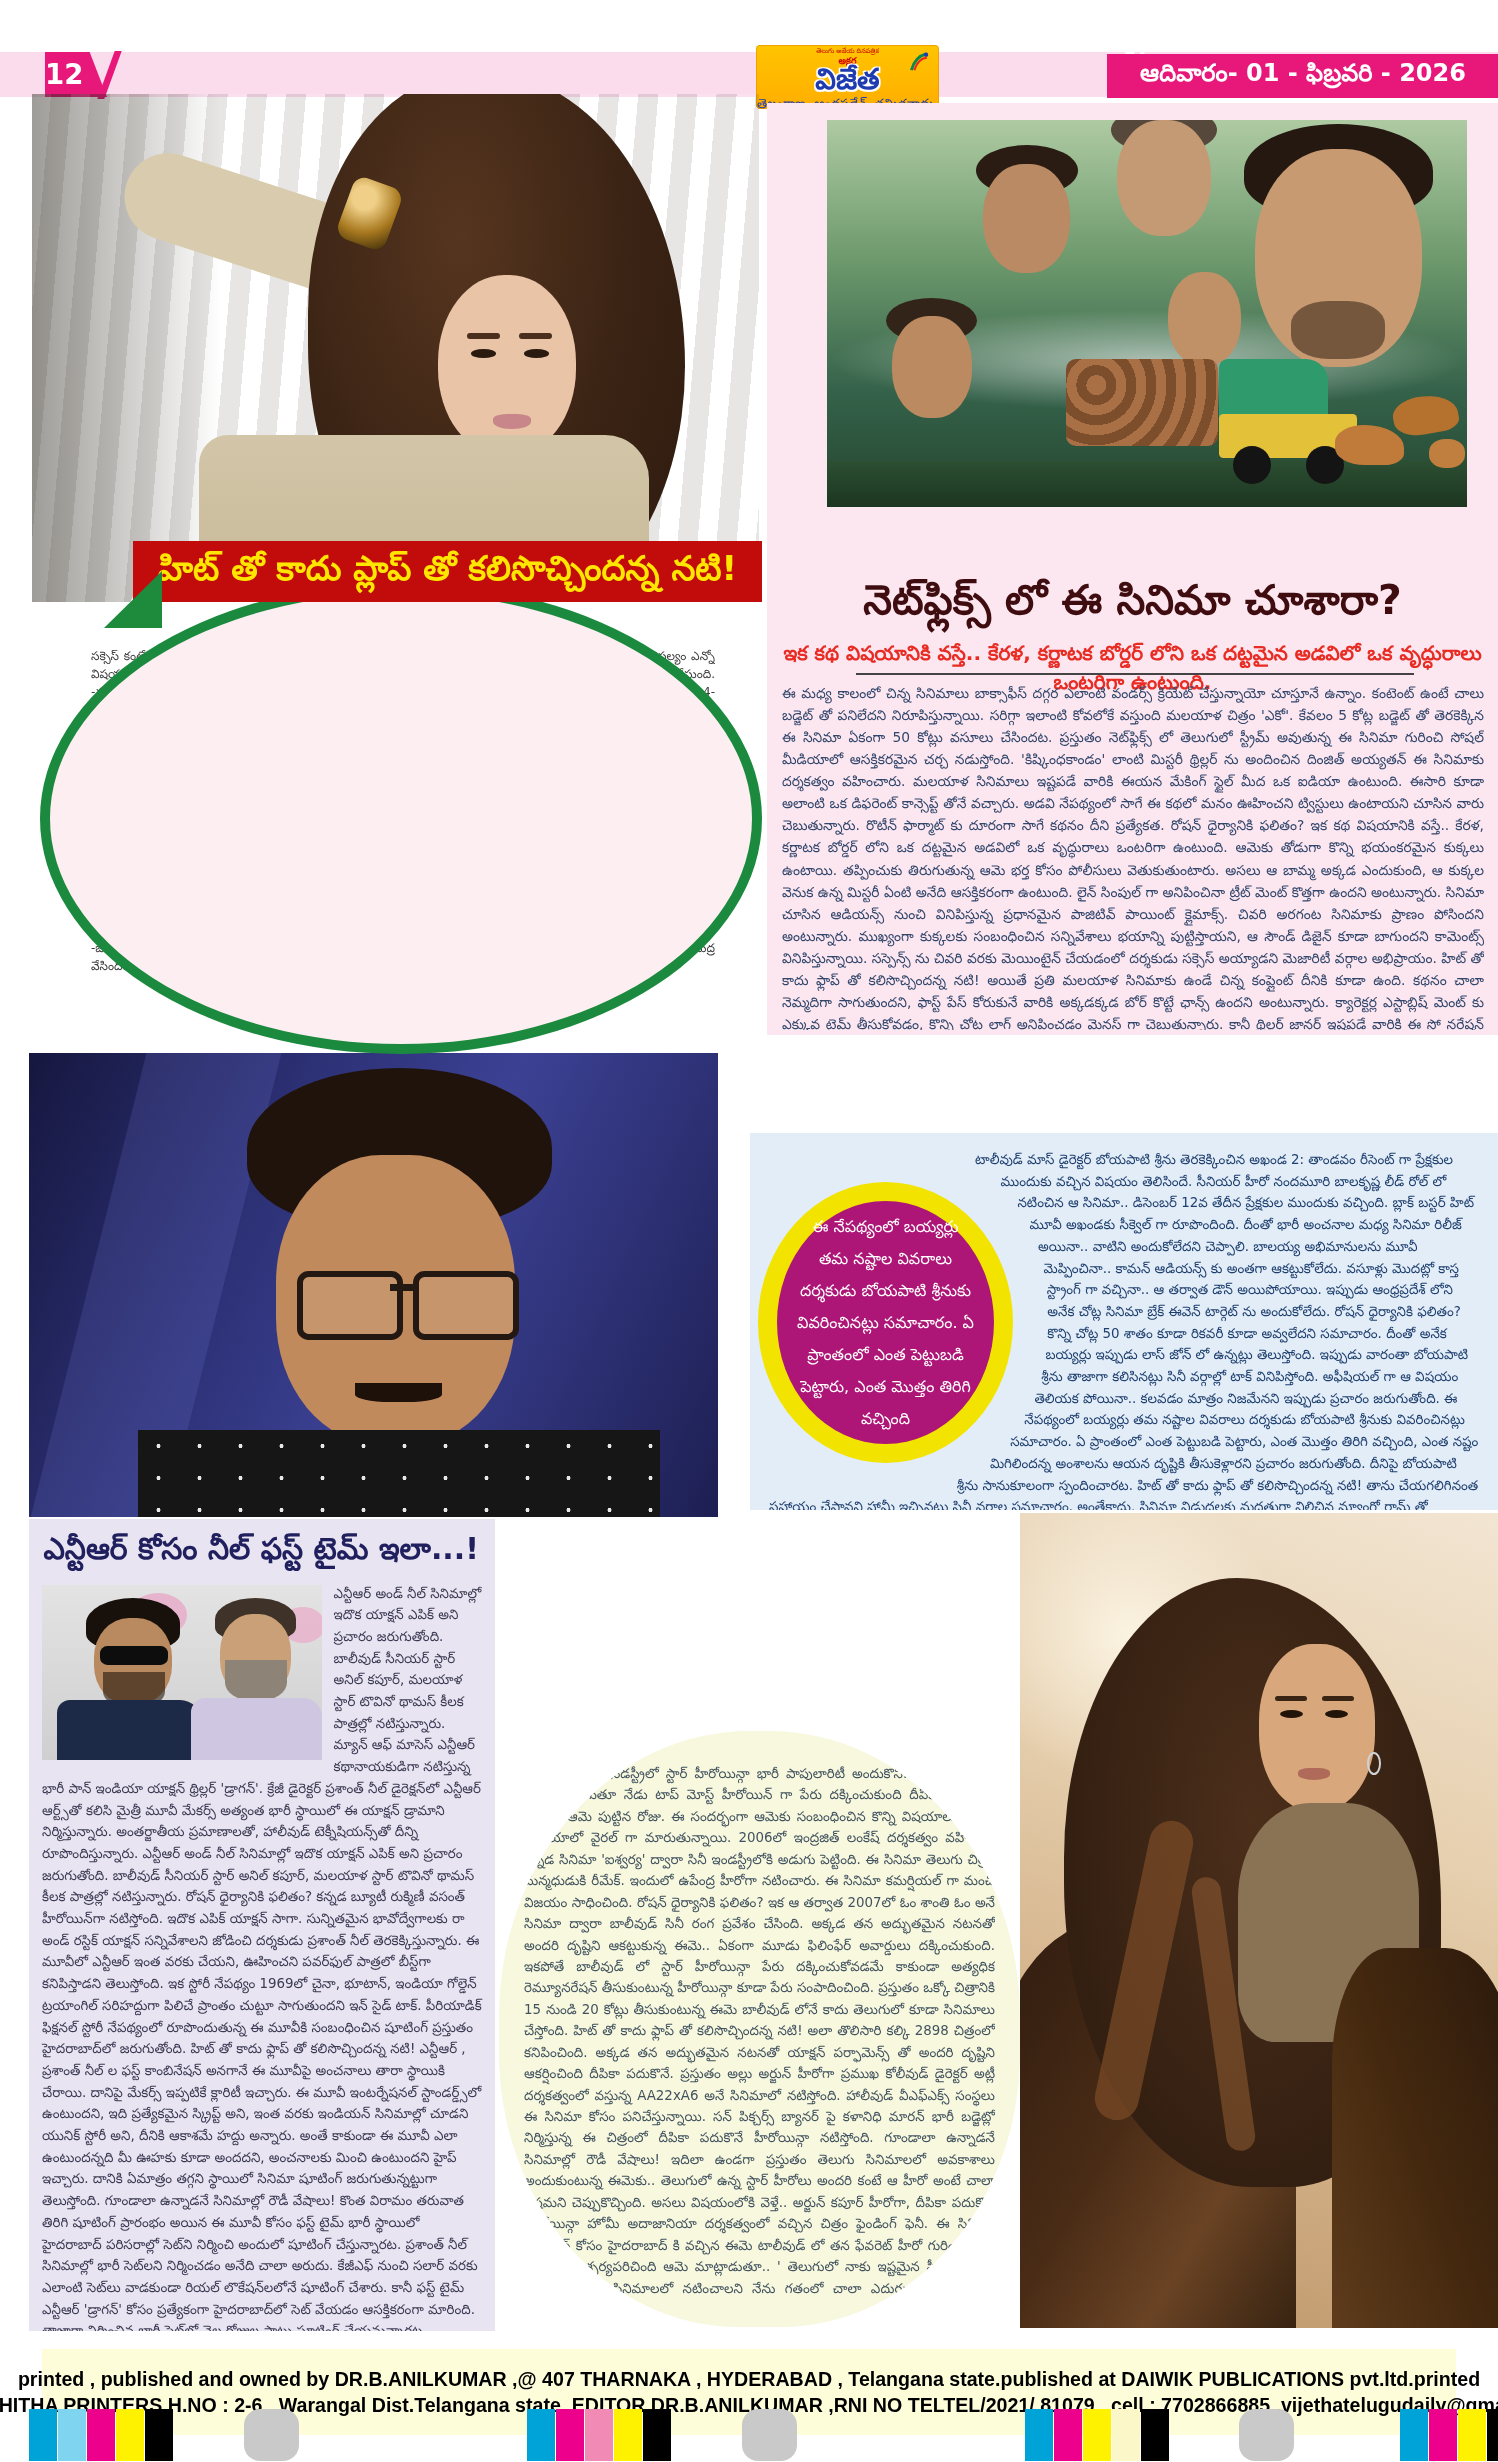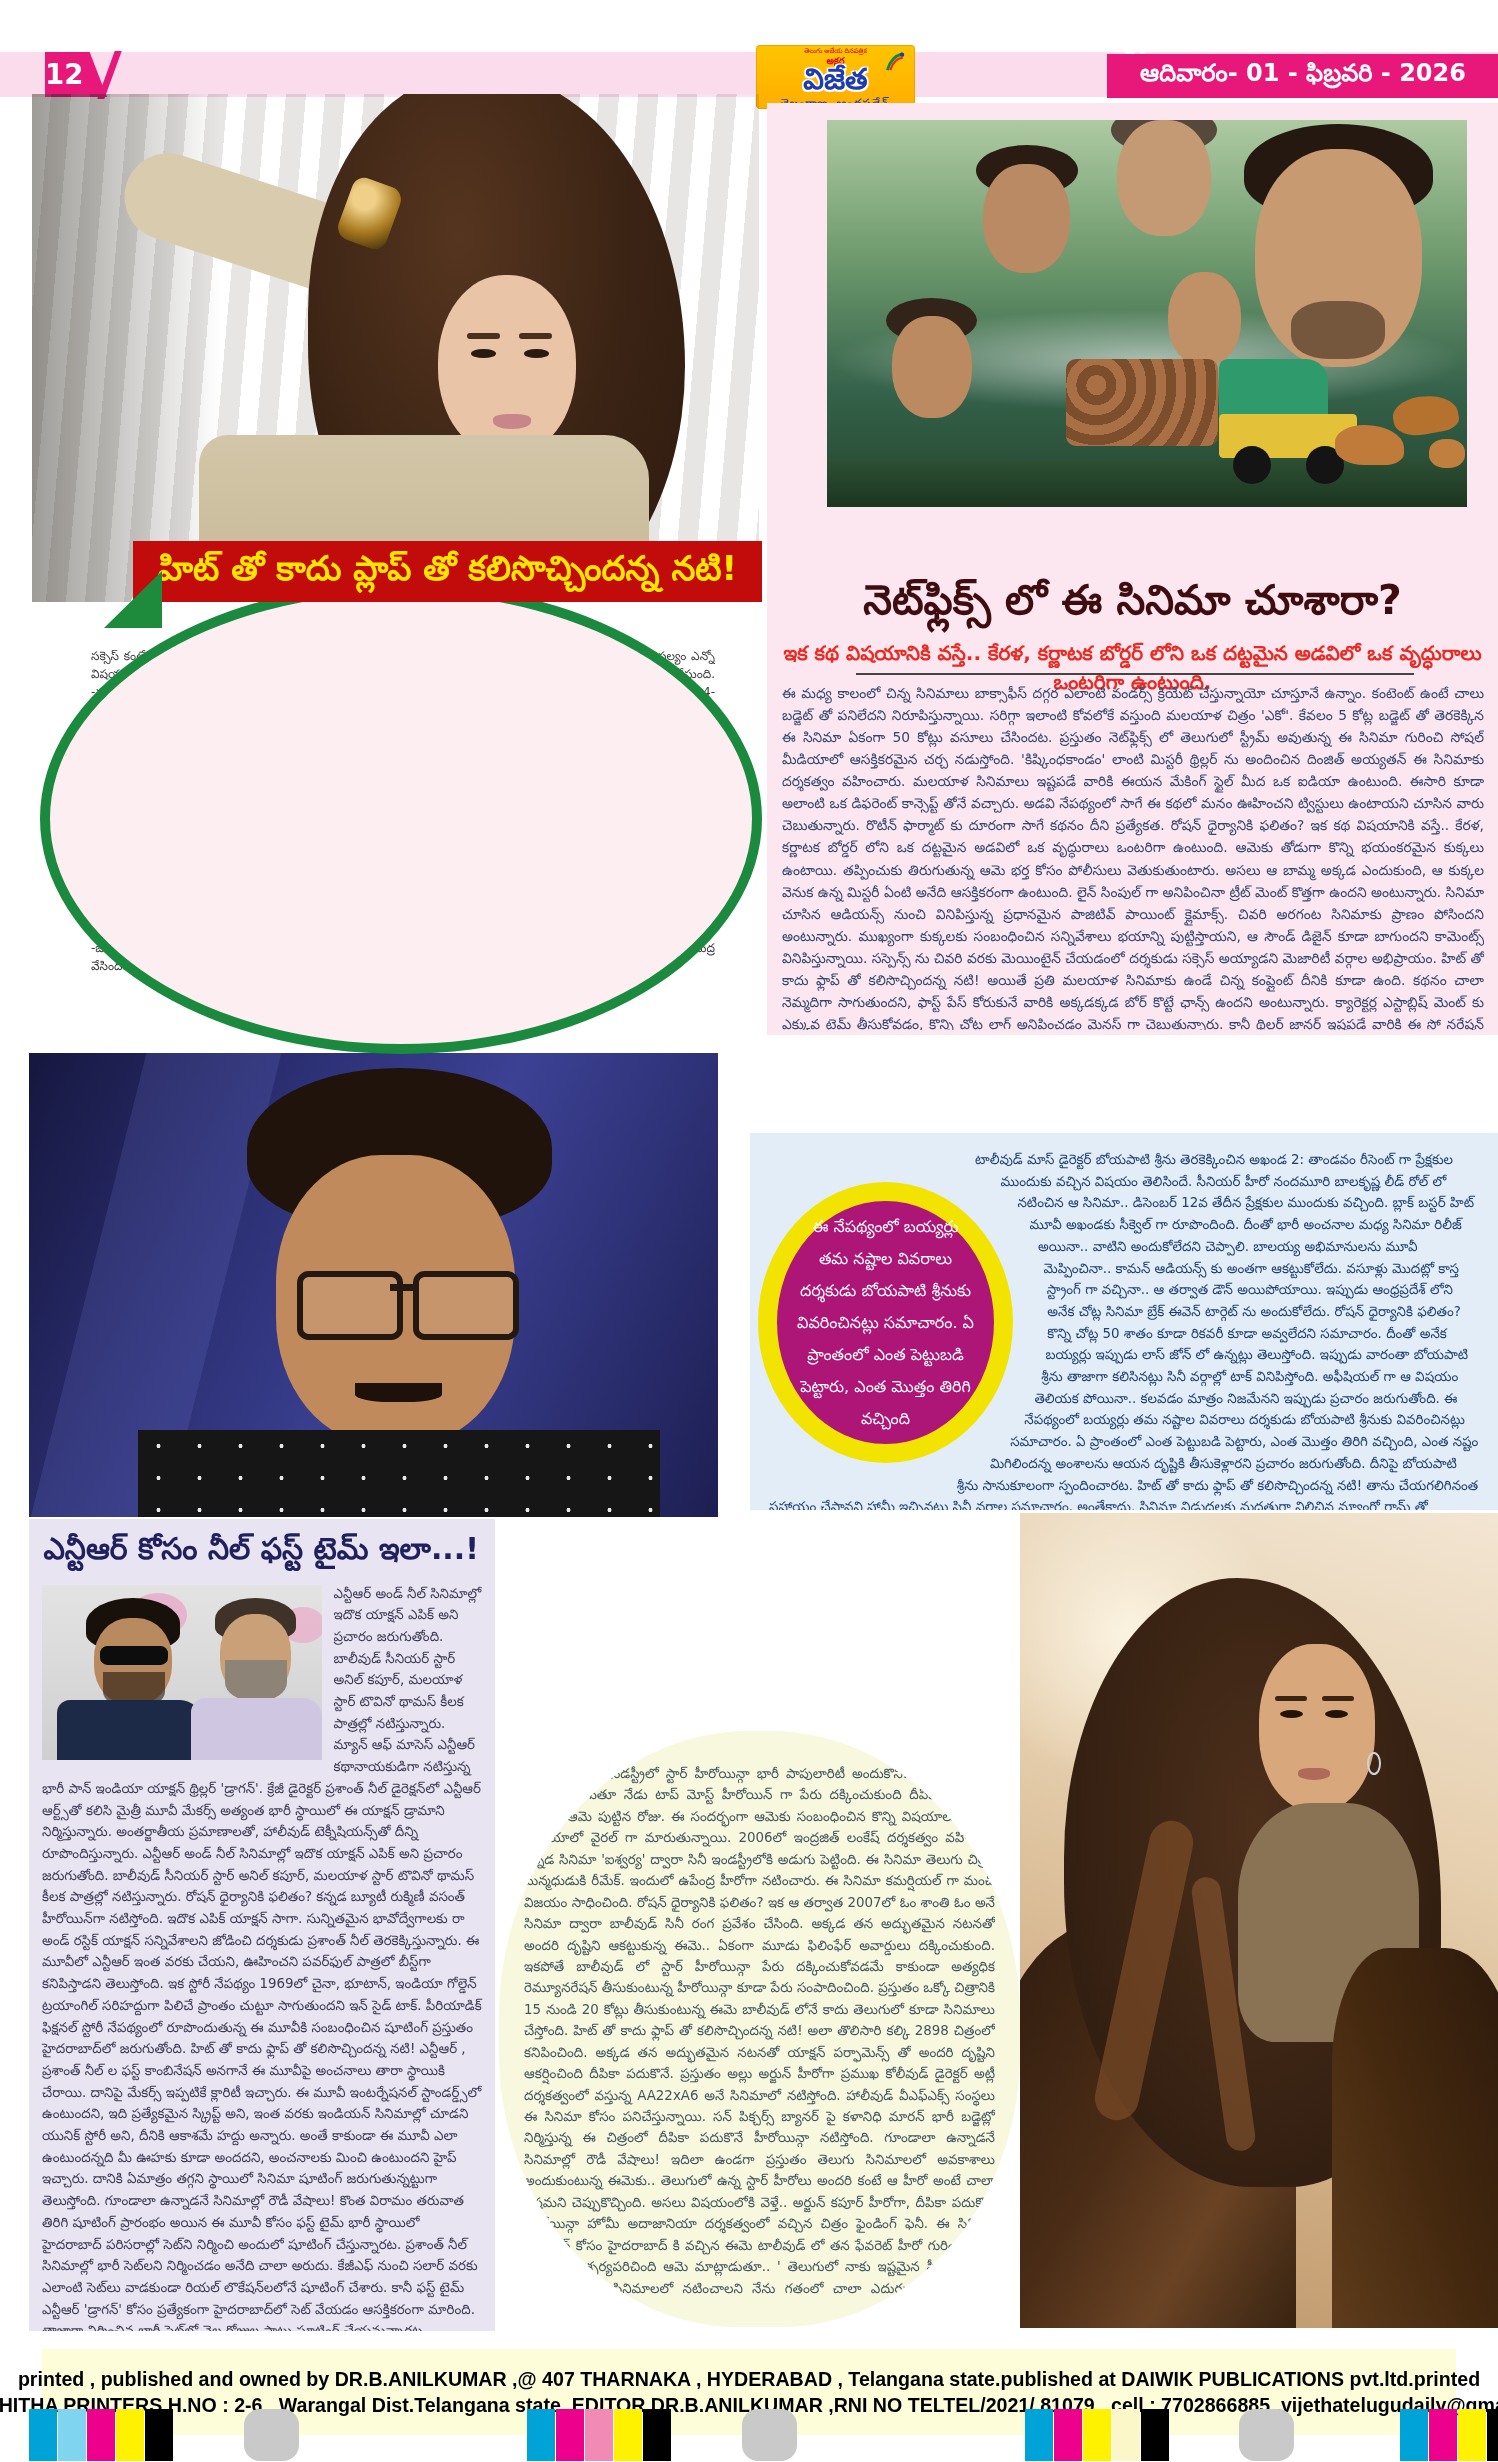--- a/index.html
+++ b/index.html
@@ -6,21 +6,21 @@
   .page{position:relative;width:1499px;height:2462px;background:#ffffff;overflow:hidden;
         font-family:"DejaVu Sans","Liberation Sans",sans-serif;}
   .abs{position:absolute;}
 
   
   .hdr-band{left:0;top:52px;width:1499px;height:45px;background:#fadced;}
   .hdr-badge{left:45px;top:52px;width:62px;height:45px;background:#e8187b;
              clip-path:polygon(0 0,72% 0,100% 100%,0 100%);display:flex;align-items:center;justify-content:flex-start;
              color:#fff;font-size:27.6px;font-weight:bold;padding-right:10px;box-sizing:border-box;}
   .hdr-slash1{left:106px;top:51px;width:7.3px;height:48px;background:#e8187b;transform:skewX(-20deg);}
-  .logo{left:756px;top:45px;width:159px;height:64px;background:linear-gradient(180deg,#ffc400,#ffae00);
+  .logo{left:756px;top:45px;width:183px;height:64px;background:linear-gradient(180deg,#ffc400,#ffae00);
         border-radius:4.4px;text-align:center;overflow:hidden;box-shadow:0 0 0 0.7px #e69900 inset;}
   .logo-top{font-size:6.5px;color:#c40000;margin-top:2.9px;line-height:1.2;}
   .logo-brand{font-size:9.4px;color:#d40000;font-weight:bold;line-height:1.1;}
   .logo-title{font-size:29px;font-weight:bold;color:#1f3bb0;line-height:1.0;margin-top:-1.5px;
         text-shadow:-1.5px -1.5px 0 #fff,1.5px -1.5px 0 #fff,-1.5px 1.5px 0 #fff,1.5px 1.5px 0 #fff;}
   .logo-sub{font-size:13px;color:#1f3bb0;font-weight:normal;margin-top:2px;}
   .peacock{position:absolute;right:10px;top:5.8px;width:22px;height:22px;}
   .date-band{left:1107px;top:54px;width:392px;height:44px;background:#e8187b;display:flex;align-items:center;justify-content:center;}
   .date-band span{color:#ffffff;font-size:24px;font-weight:bold;}
   .date-slash{left:1115px;top:51px;width:8.7px;height:51px;background:#ffffff;transform:skewX(-24deg);}

